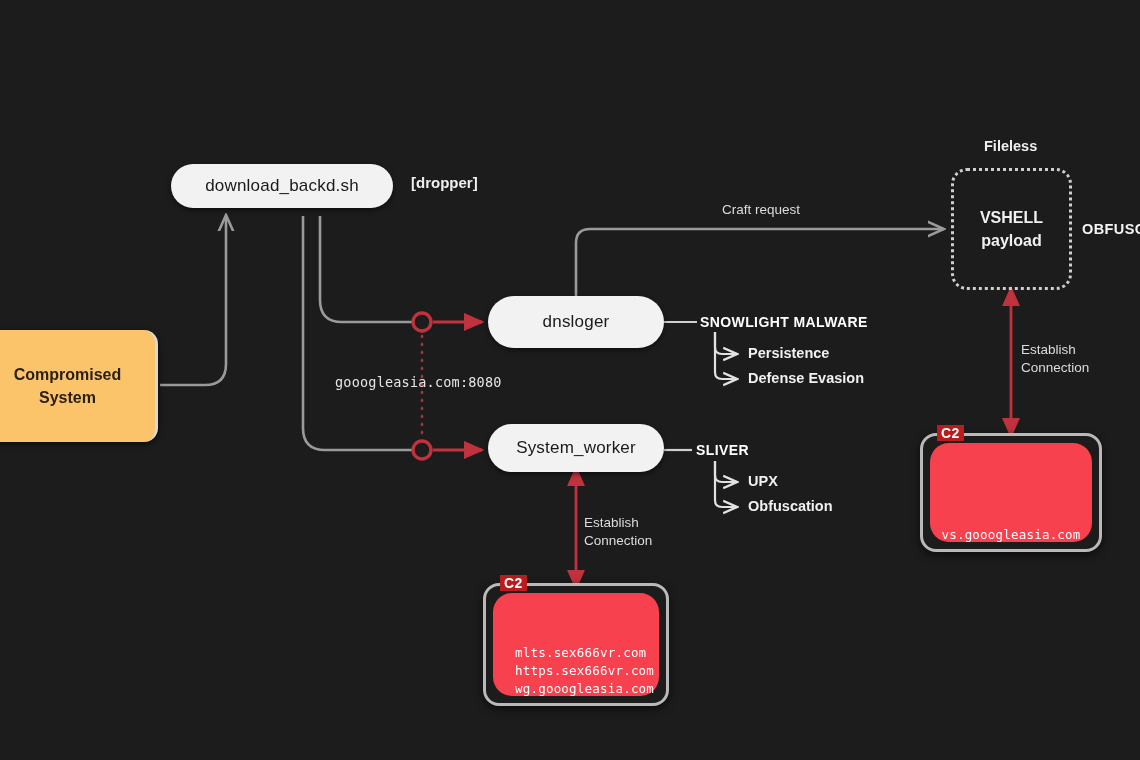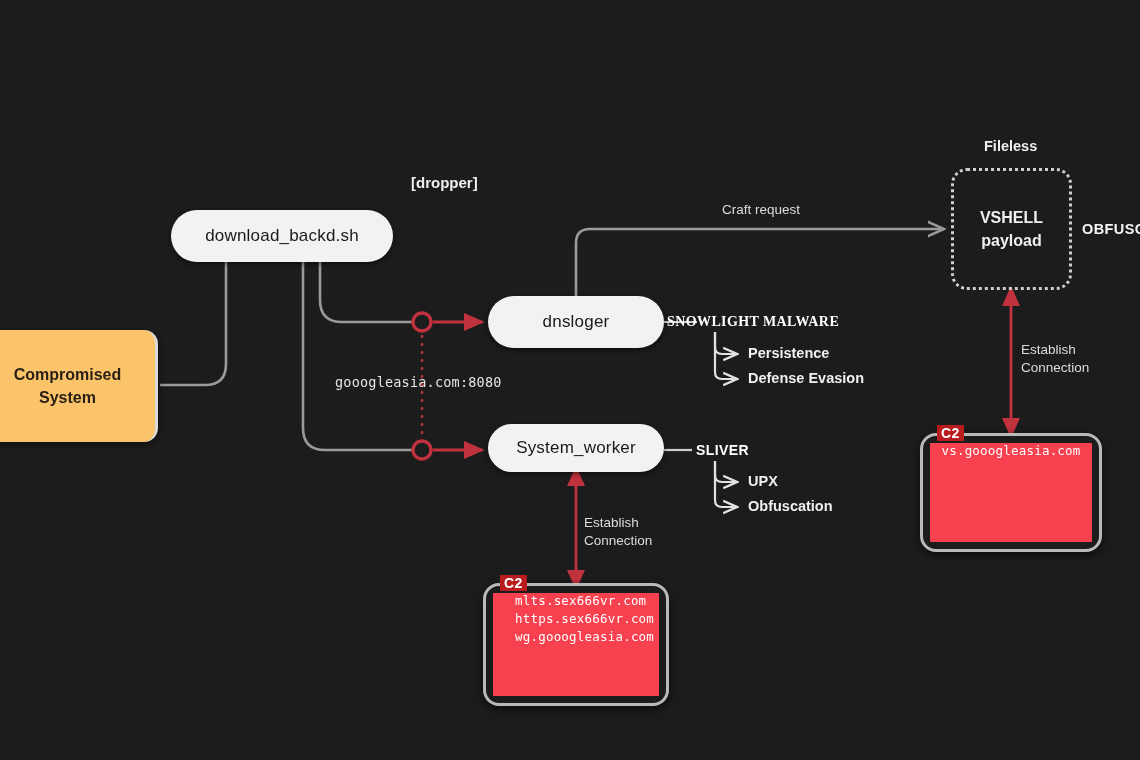--- a/index.html
+++ b/index.html
@@ -69,25 +69,25 @@
     border-radius: 16px;
     background: #1c1c1c;
     padding: 7px;
     box-shadow: 0 3px 8px rgba(0,0,0,0.6);
   }
   .c2-body {
     width: 100%;
     height: 100%;
     box-sizing: border-box;
     background: #f8414f;
-    border-radius: 1px;
+    border-radius: 19px;
     display: flex;
     flex-direction: column;
     align-items: center;
-    justify-content: flex-start;
+    justify-content: flex-end;
     gap: 3px;
   }
   .c2-badge {
     position: absolute;
     top: -11px;
     left: 14px;
     background: #b91c1c;
     color: #ffffff;
     font-size: 14px;
     font-weight: 700;
@@ -199,21 +199,21 @@
     <path d="M 664 450 L 692 450" fill="none" stroke="#cfcfcf" stroke-width="2.2"></path>
     <path d="M 715 461 L 715 475 Q 715 482 722 482 L 737 482" fill="none" stroke="#e2e2e2" stroke-width="2.2" marker-end="url(#arrow-white)"></path>
     <path d="M 715 461 L 715 500 Q 715 507 722 507 L 737 507" fill="none" stroke="#e2e2e2" stroke-width="2.2" marker-end="url(#arrow-white)"></path>
   </svg>
 
   <div class="node orange-node" style="left:-20px; top:330px; width:178px; height:112px;">
     <span style="white-space:pre-line;">Compromised
 System</span>
   </div>
 
-  <div class="node pill" style="left:171px; top:164px; width:222px; height:52px;margin-top:46px;">
+  <div class="node pill" style="left:171px; top:164px; width:222px; height:44px;">
     <span>download_backd.sh</span>
   </div>
   <div class="label label-dropper" style="left:411px; top:174px;">[dropper]</div>
 
   <div class="node pill" style="left:488px; top:296px; width:176px; height:52px;">
     <span>dnsloger</span>
   </div>
 
   <div class="node pill" style="left:488px; top:424px; width:176px; height:48px;">
     <span>System_worker</span>
@@ -245,21 +245,21 @@
   <div class="label label-edge" style="left:722px; top:201px;">Craft request</div>
 
   <div class="label label-mono" style="left:335px; top:374px;">gooogleasia.com:8080</div>
 
   <div class="label label-edge" style="left:1021px; top:341px; width:96px; text-align:left;">Establish
 Connection</div>
 
   <div class="label label-edge" style="left:584px; top:514px; width:96px; text-align:left;">Establish
 Connection</div>
 
-  <div class="label label-group-title" style="left:667px; top:314px;font-family:Liberation Serif, serif;">SNOWLIGHT MALWARE</div>
+  <div class="label label-group-title" style="left:700px; top:314px;">SNOWLIGHT MALWARE</div>
   <div class="label label-sub" style="left:748px; top:345px;">Persistence</div>
   <div class="label label-sub" style="left:748px; top:370px;text-align:right;">Defense Evasion</div>
 
   <div class="label label-group-title" style="left:696px; top:442px;">SLIVER</div>
   <div class="label label-sub" style="left:748px; top:473px;">UPX</div>
   <div class="label label-sub" style="left:748px; top:498px;">Obfuscation</div>
 
 </div>
 
 </body></html>

